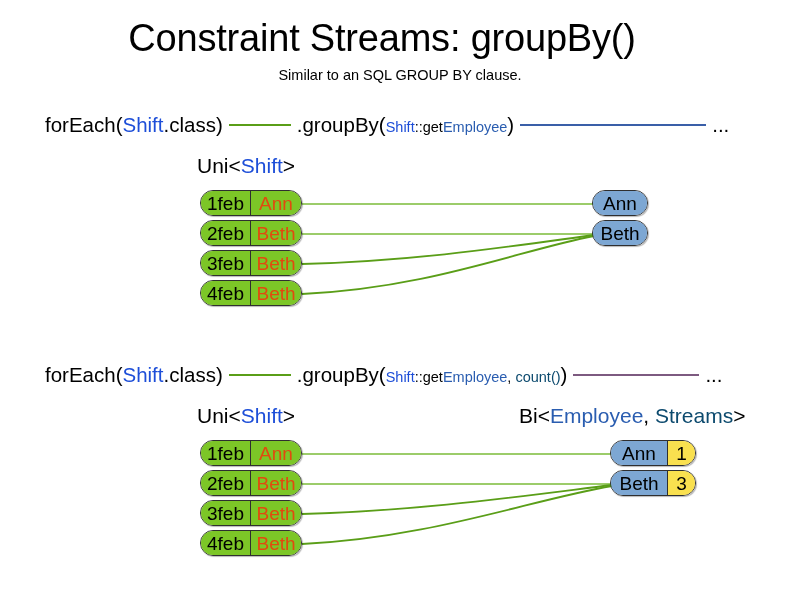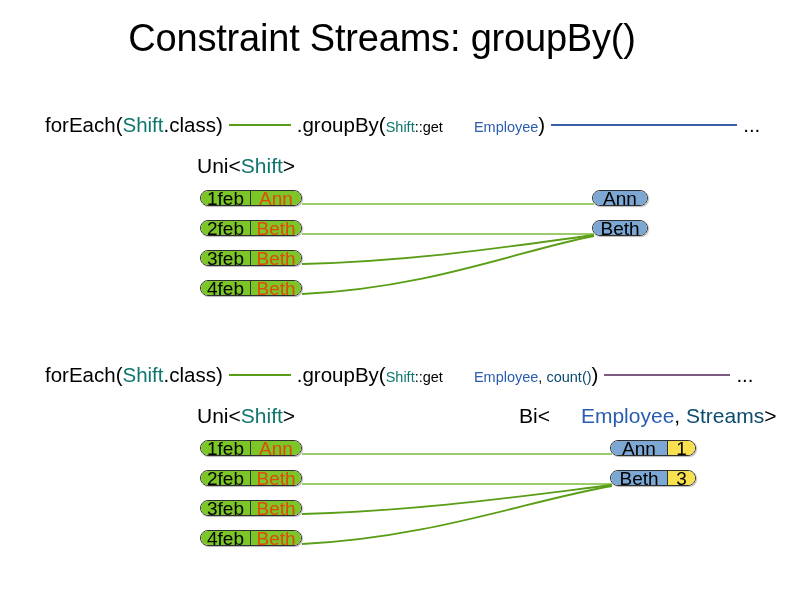--- a/index.html
+++ b/index.html
@@ -51,22 +51,22 @@
 
   
   .code-line {
     position: absolute;
     font-size: 20.5px;
     line-height: 1;
     white-space: nowrap;
   }
   .code-line .seg { vertical-align: baseline; }
   .small-code { font-size: 14.5px; }
-  .tok-green  { color: #0f766e; }
-  .tok-blue   { color: #2a5db0; margin-left: 31px; }
+  .tok-green  { color: #1d4ed8; }
+  .tok-blue   { color: #2a5db0; }
   .tok-gold   { color: #0c4a6e; }
   .tok-black  { color: #000000; }
   .ellipsis { font-size: 20.5px; color: #000; }
 
   .rule {
     display: inline-block;
     height: 0;
     vertical-align: middle;
     margin: 0 6px;
     position: relative;
@@ -81,21 +81,21 @@
     position: absolute;
     font-size: 21px;
     line-height: 1;
     white-space: nowrap;
   }
 
   
   .fact {
     position: absolute;
     display: flex;
-    height: 16px;
+    height: 26px;
     border-radius: 14px;
     overflow: hidden;
     box-sizing: border-box;
     border: 1.6px solid #2f2f2f;
     box-shadow: 1px 1px 1px rgba(0,0,0,0.28);
     justify-content: center;
   }
   .fact .cell {
     display: flex;
     align-items: center;
@@ -124,20 +124,21 @@
   .empc-box { width: 86px; }
   .empc-box .cell-name { width: 56px; }
   .empc-box .cell-count { flex: 1; }
 </style>
 </head>
 <body>
 
 <div class="stage">
 
   <div id="page-title">Constraint Streams: groupBy()</div>
+  <div id="page-subtitle">Similar to an SQL GROUP BY clause.</div>
 
   <svg class="svg-layer" viewBox="0 0 800 600" width="800" height="600" xmlns="http://www.w3.org/2000/svg">
 
     <g>
       <path d="M 302 204 L 594 204" stroke="#9ccc6a" stroke-width="1.8" fill="none"></path>
       <path d="M 302 234 L 594 234" stroke="#9ccc6a" stroke-width="1.8" fill="none"></path>
       <path d="M 302 264 C 420 261, 520 245, 594 235" stroke="#5a9e18" stroke-width="1.8" fill="none"></path>
       <path d="M 302 294 C 430 288, 520 250, 594 236" stroke="#5a9e18" stroke-width="1.8" fill="none"></path>
     </g>
 

